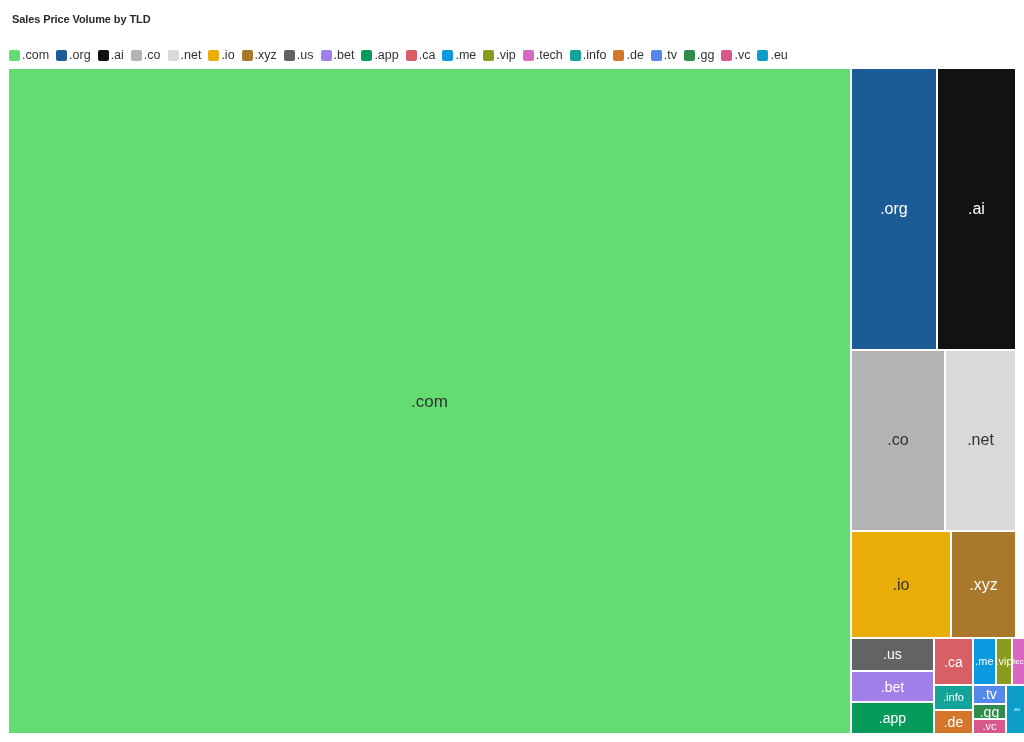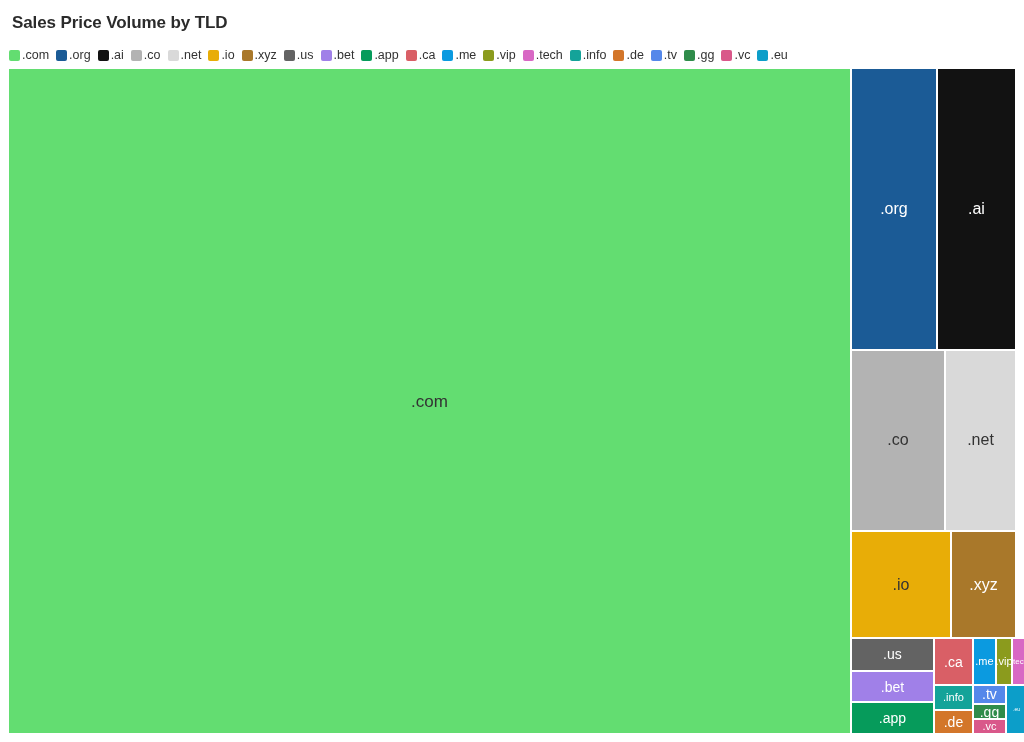--- a/index.html
+++ b/index.html
@@ -16,21 +16,21 @@
   #chart-root {
     position: relative;
     width: 1024px;
     height: 742px;
     background: #ffffff;
   }
   #chart-title {
     position: absolute;
     left: 12px;
     top: 13px;
-    font-size: 17px;
+    font-size: 11px;
     font-weight: bold;
     color: #2b2b2b;
     letter-spacing: -0.1px;
     white-space: nowrap;
   }
   #legend {
     position: absolute;
     left: 9px;
     top: 46px;
     height: 18px;

